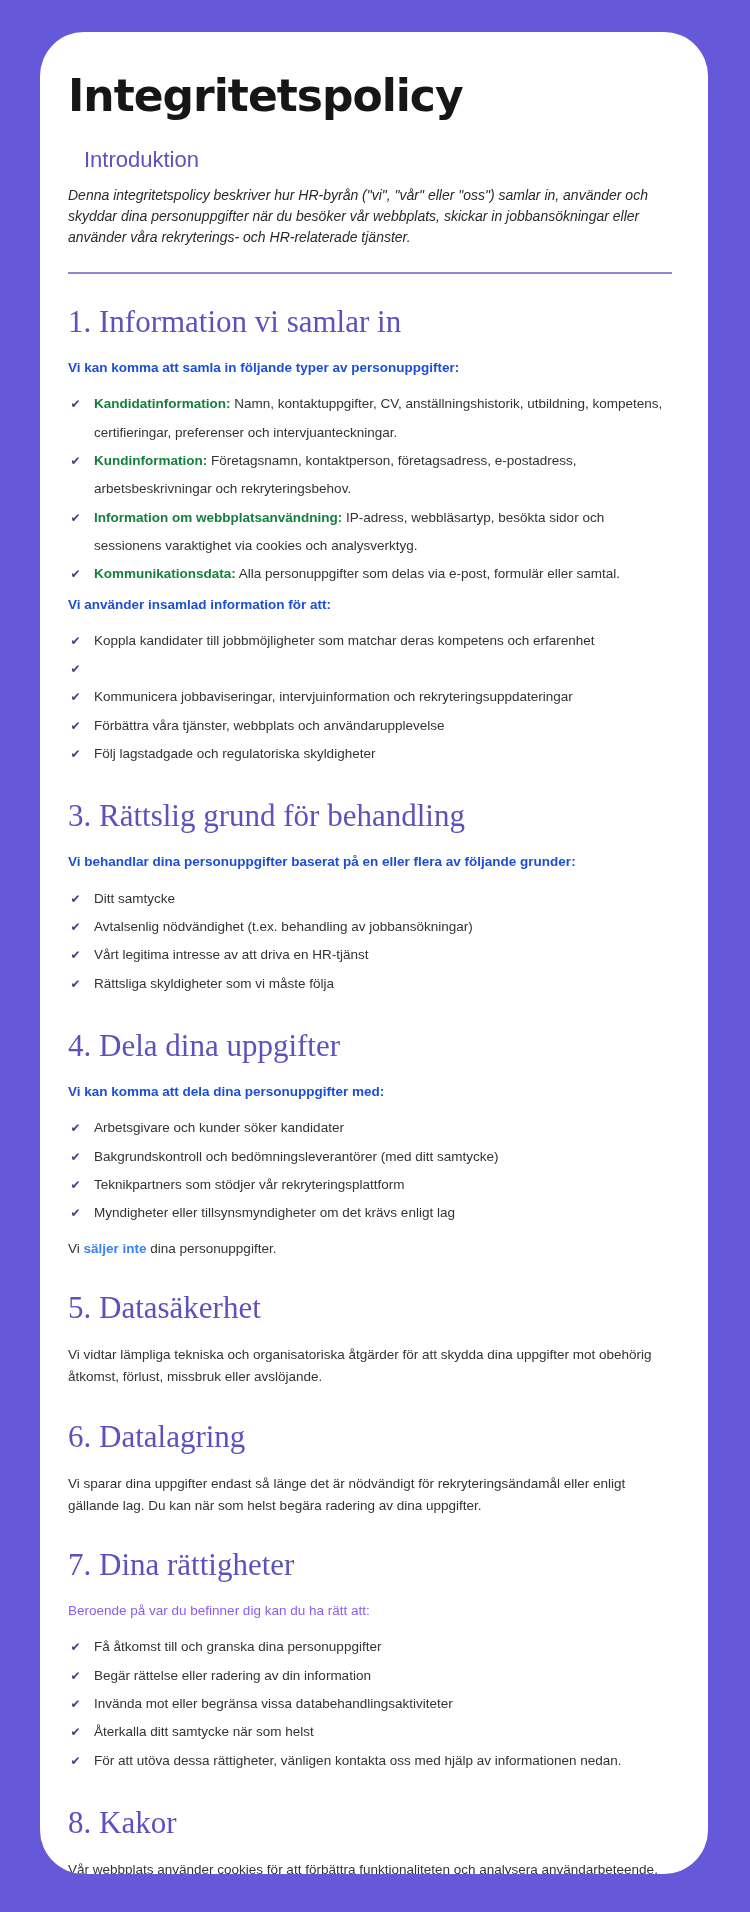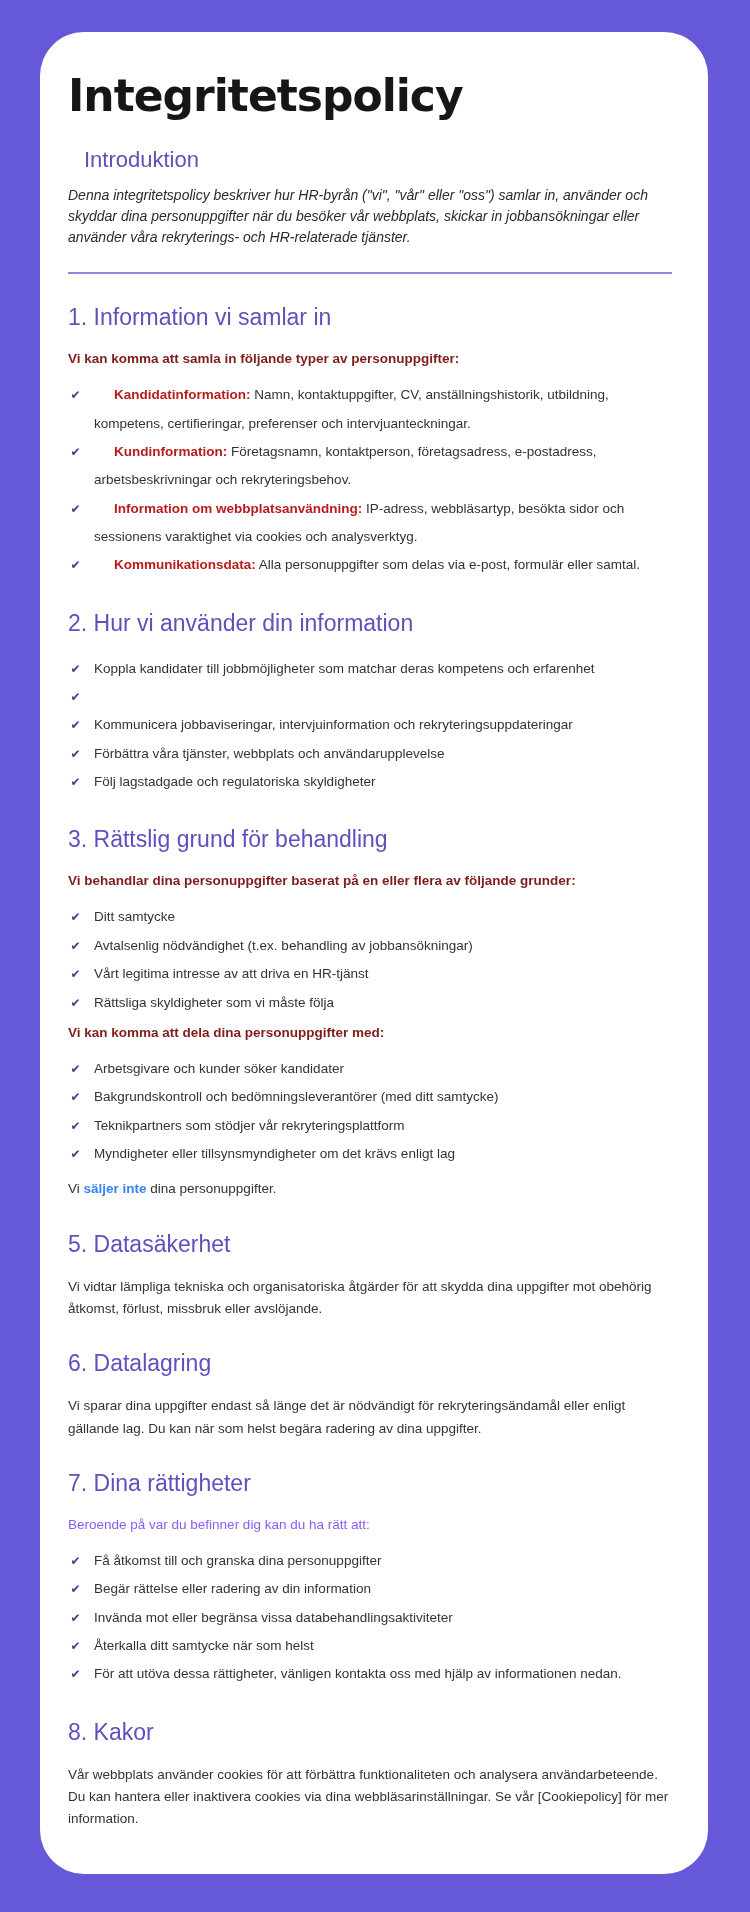--- a/index.html
+++ b/index.html
@@ -43,52 +43,53 @@
     color: #2a2a2a;
     margin: 0 0 24px 0;
   }
   hr.divider {
     border: none;
     border-top: 2px solid #8f85dd;
     margin: 0 0 4px 0;
   }
   .policy-section h2.section-heading {
     color: #5C51BD;
-    font-size: 23px;
+    font-size: 31px;
     font-weight: 500;
     margin: 30px 0 18px 0;
+    font-family: Liberation Serif, serif;
   }
   .lead {
     font-size: 13.5px;
     color: #8b5cf6;
     margin: 0 0 12px 0;
     line-height: 1.5;
   }
-  .lead.bold { font-weight: bold; color: #7f1d1d; }
+  .lead.bold { font-weight: bold; color: #1d4ed8; }
   ul.checklist {
     list-style: none;
     margin: 0 0 6px 0;
     padding: 0;
   }
   li.check-item {
     display: flex;
     gap: 11px;
     font-size: 13.5px;
     line-height: 2.1;
     color: #333333;
     max-width: 596px;
   }
   .check {
     color: #443E86;
     font-size: 12px;
     flex: 0 0 15px;
     text-align: center;
     line-height: 2.35;
   }
-  .item-text strong { color: #b91c1c; margin-left: 20px; }
+  .item-text strong { color: #15803d; }
   .after-note, .body-text {
     font-size: 13.5px;
     line-height: 1.65;
     color: #333333;
     margin: 10px 0 6px 0;
   }
   .after-note strong { color: #3b82f6; }
 </style>
 </head>
 <body>
@@ -115,21 +116,21 @@
             <span class="check">✔</span>
             <span class="item-text"><strong>Information om webbplatsanvändning:</strong> IP-adress, webbläsartyp, besökta sidor och sessionens varaktighet via cookies och analysverktyg.</span>
           </li>
           <li class="check-item">
             <span class="check">✔</span>
             <span class="item-text"><strong>Kommunikationsdata:</strong> Alla personuppgifter som delas via e-post, formulär eller samtal.</span>
           </li>
         </ul>
       </section>
       <section class="policy-section">
-        <h2 class="section-heading">2. Hur vi använder din information</h2>
+        <p class="lead bold">Vi använder insamlad information för att:</p>
         <ul class="checklist">
           <li class="check-item">
             <span class="check">✔</span>
             <span class="item-text">Koppla kandidater till jobbmöjligheter som matchar deras kompetens och erfarenhet</span>
           </li>
           <li class="check-item">
             <span class="check">✔</span>
           </li>
           <li class="check-item">
             <span class="check">✔</span>
@@ -161,20 +162,21 @@
             <span class="check">✔</span>
             <span class="item-text">Vårt legitima intresse av att driva en HR-tjänst</span>
           </li>
           <li class="check-item">
             <span class="check">✔</span>
             <span class="item-text">Rättsliga skyldigheter som vi måste följa</span>
           </li>
         </ul>
       </section>
       <section class="policy-section">
+        <h2 class="section-heading">4. Dela dina uppgifter</h2>
         <p class="lead bold">Vi kan komma att dela dina personuppgifter med:</p>
         <ul class="checklist">
           <li class="check-item">
             <span class="check">✔</span>
             <span class="item-text">Arbetsgivare och kunder söker kandidater</span>
           </li>
           <li class="check-item">
             <span class="check">✔</span>
             <span class="item-text">Bakgrundskontroll och bedömningsleverantörer (med ditt samtycke)</span>
           </li>

